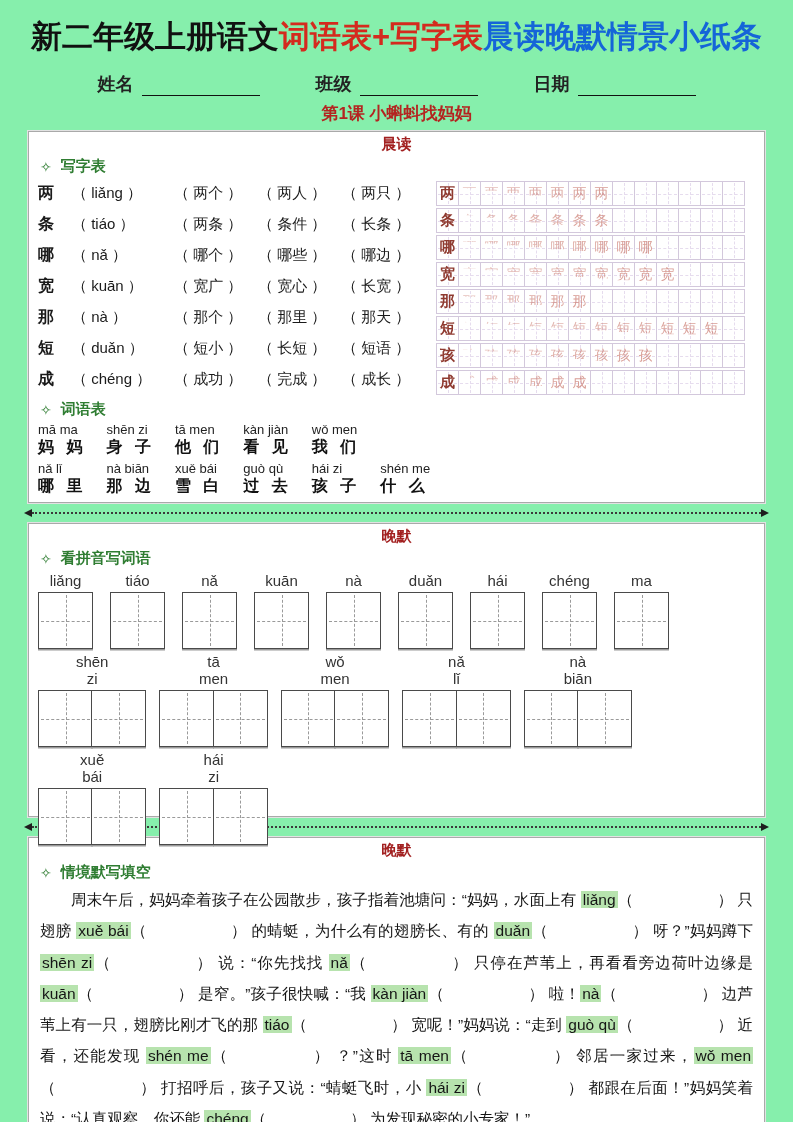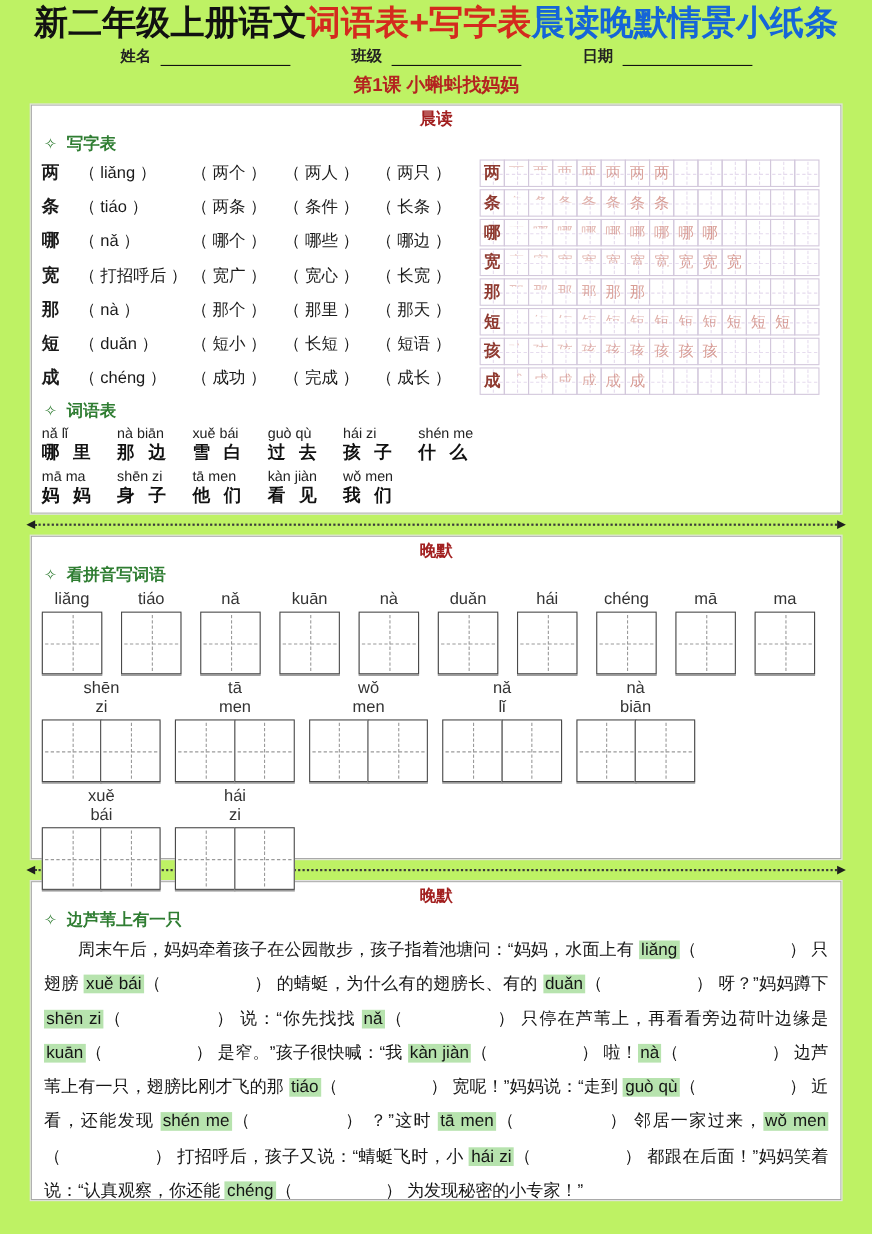--- a/index.html
+++ b/index.html
@@ -1,24 +1,24 @@
 <!DOCTYPE html>
 <html><head>
 <meta charset="utf-8">
 <style>
   * { margin:0; padding:0; box-sizing:border-box; }
   body { background:#fff; font-family:"Liberation Sans","DejaVu Sans",sans-serif; }
-  .page { width:793px; height:1122px; background:#bef264; overflow:hidden; padding-top:0; position:relative; }
+  .page { width:793px; height:1122px; background:#86efac; overflow:hidden; padding-top:16px; position:relative; }
 
   
   .title { text-align:center; font-size:31px; font-weight:700; letter-spacing:0; white-space:nowrap; }
   .t-black { color:#111; }
   .t-red { color:#d42a1e; }
   .t-blue { color:#1565d8; }
-  .fields { display:flex; justify-content:center; gap:56px; font-size:14px; font-weight:600; color:#222; }
+  .fields { display:flex; justify-content:center; gap:56px; margin-top:14px; font-size:18px; font-weight:600; color:#222; }
   .field { display:flex; align-items:flex-end; }
   .uline { display:inline-block; width:118px; height:15px; border-bottom:1.5px solid #111; margin-left:8px; }
   .lesson { text-align:center; color:#b42420; font-weight:700; font-size:17px; margin-top:6px; }
 
   
   .box { border:1px solid #a9a9a9; outline:1px solid #e2e2e2; margin:6px 28px 0; padding:2px 9px 5px; background:#fff; }
   .sec-head { text-align:center; color:#a22020; font-weight:700; font-size:15px; margin-top:1px; }
   .glabel { color:#2f7d32; font-weight:700; font-size:15px; display:flex; align-items:center; gap:9px; margin:3px 2px 2px; }
   .diamond { font-size:14px; }
 
@@ -120,21 +120,21 @@
           </div>
           <div class="wt-row">
             <span class="wt-char">哪</span>
             <span class="wt-py">（ nǎ ）</span>
             <span class="wt-word">（ 哪个 ）</span>
             <span class="wt-word">（ 哪些 ）</span>
             <span class="wt-word">（ 哪边 ）</span>
           </div>
           <div class="wt-row">
             <span class="wt-char">宽</span>
-            <span class="wt-py">（ 打招呼后 ）</span>
+            <span class="wt-py">（ kuān ）</span>
             <span class="wt-word">（ 宽广 ）</span>
             <span class="wt-word">（ 宽心 ）</span>
             <span class="wt-word">（ 长宽 ）</span>
           </div>
           <div class="wt-row">
             <span class="wt-char">那</span>
             <span class="wt-py">（ nà ）</span>
             <span class="wt-word">（ 那个 ）</span>
             <span class="wt-word">（ 那里 ）</span>
             <span class="wt-word">（ 那天 ）</span>
@@ -433,20 +433,42 @@
           </div>
         </div>
     </div>
     <div class="glabel">
       <span class="diamond">✧</span>
       <span>词语表</span>
     </div>
     <div class="word-rows" id="word-rows">
         <div class="word-row">
           <div class="word-entry">
+            <div class="we-py">mā ma</div>
+            <div class="we-hz">妈 妈</div>
+          </div>
+          <div class="word-entry">
+            <div class="we-py">shēn zi</div>
+            <div class="we-hz">身 子</div>
+          </div>
+          <div class="word-entry">
+            <div class="we-py">tā men</div>
+            <div class="we-hz">他 们</div>
+          </div>
+          <div class="word-entry">
+            <div class="we-py">kàn jiàn</div>
+            <div class="we-hz">看 见</div>
+          </div>
+          <div class="word-entry">
+            <div class="we-py">wǒ men</div>
+            <div class="we-hz">我 们</div>
+          </div>
+        </div>
+        <div class="word-row">
+          <div class="word-entry">
             <div class="we-py">nǎ lǐ</div>
             <div class="we-hz">哪 里</div>
           </div>
           <div class="word-entry">
             <div class="we-py">nà biān</div>
             <div class="we-hz">那 边</div>
           </div>
           <div class="word-entry">
             <div class="we-py">xuě bái</div>
             <div class="we-hz">雪 白</div>
@@ -455,42 +477,20 @@
             <div class="we-py">guò qù</div>
             <div class="we-hz">过 去</div>
           </div>
           <div class="word-entry">
             <div class="we-py">hái zi</div>
             <div class="we-hz">孩 子</div>
           </div>
           <div class="word-entry">
             <div class="we-py">shén me</div>
             <div class="we-hz">什 么</div>
-          </div>
-        </div>
-        <div class="word-row">
-          <div class="word-entry">
-            <div class="we-py">mā ma</div>
-            <div class="we-hz">妈 妈</div>
-          </div>
-          <div class="word-entry">
-            <div class="we-py">shēn zi</div>
-            <div class="we-hz">身 子</div>
-          </div>
-          <div class="word-entry">
-            <div class="we-py">tā men</div>
-            <div class="we-hz">他 们</div>
-          </div>
-          <div class="word-entry">
-            <div class="we-py">kàn jiàn</div>
-            <div class="we-hz">看 见</div>
-          </div>
-          <div class="word-entry">
-            <div class="we-py">wǒ men</div>
-            <div class="we-hz">我 们</div>
           </div>
         </div>
       </div>
   </section>
 
   <div class="sep">
     <span class="arrow-l"></span>
     <span class="sep-line"></span>
     <span class="arrow-r"></span>
   </div>
@@ -545,26 +545,20 @@
               <div class="acell"></div>
             </div>
           </div>
           <div class="p-item">
             <div class="p-label">chéng</div>
             <div class="abox">
               <div class="acell"></div>
             </div>
           </div>
           <div class="p-item">
-            <div class="p-label">mā</div>
-            <div class="abox">
-              <div class="acell"></div>
-            </div>
-          </div>
-          <div class="p-item">
             <div class="p-label">ma</div>
             <div class="abox">
               <div class="acell"></div>
             </div>
           </div>
         </div>
         <div class="p-row r2">
           <div class="p-item">
             <div class="p-label dbl">
               <span>shēn</span>
@@ -644,18 +638,18 @@
   <div class="sep">
     <span class="arrow-l"></span>
     <span class="sep-line"></span>
     <span class="arrow-r"></span>
   </div>
 
   <section class="box" style="height:290px;">
     <div class="sec-head">晚默</div>
     <div class="glabel">
       <span class="diamond">✧</span>
-      <span>边芦苇上有一只</span>
+      <span>情境默写填空</span>
     </div>
     <p class="story" id="story"><span class="s-text">周末午后，妈妈牵着孩子在公园散步，孩子指着池塘问：“妈妈，水面上有 </span><span class="s-hl">liǎng</span><span class="s-blank"><span class="s-paren">（</span><span class="s-gap"></span><span class="s-paren">）</span></span><span class="s-text"> 只翅膀 </span><span class="s-hl">xuě bái</span><span class="s-blank"><span class="s-paren">（</span><span class="s-gap"></span><span class="s-paren">）</span></span><span class="s-text"> 的蜻蜓，为什么有的翅膀长、有的 </span><span class="s-hl">duǎn</span><span class="s-blank"><span class="s-paren">（</span><span class="s-gap"></span><span class="s-paren">）</span></span><span class="s-text"> 呀？”妈妈蹲下 </span><span class="s-hl">shēn zi</span><span class="s-blank"><span class="s-paren">（</span><span class="s-gap"></span><span class="s-paren">）</span></span><span class="s-text"> 说：“你先找找 </span><span class="s-hl">nǎ</span><span class="s-blank"><span class="s-paren">（</span><span class="s-gap"></span><span class="s-paren">）</span></span><span class="s-text"> 只停在芦苇上，再看看旁边荷叶边缘是 </span><span class="s-hl">kuān</span><span class="s-blank"><span class="s-paren">（</span><span class="s-gap"></span><span class="s-paren">）</span></span><span class="s-text"> 是窄。”孩子很快喊：“我 </span><span class="s-hl">kàn jiàn</span><span class="s-blank"><span class="s-paren">（</span><span class="s-gap"></span><span class="s-paren">）</span></span><span class="s-text"> 啦！</span><span class="s-hl">nà</span><span class="s-blank"><span class="s-paren">（</span><span class="s-gap"></span><span class="s-paren">）</span></span><span class="s-text"> 边芦苇上有一只，翅膀比刚才飞的那 </span><span class="s-hl">tiáo</span><span class="s-blank"><span class="s-paren">（</span><span class="s-gap"></span><span class="s-paren">）</span></span><span class="s-text"> 宽呢！”妈妈说：“走到 </span><span class="s-hl">guò qù</span><span class="s-blank"><span class="s-paren">（</span><span class="s-gap"></span><span class="s-paren">）</span></span><span class="s-text"> 近看，还能发现 </span><span class="s-hl">shén me</span><span class="s-blank"><span class="s-paren">（</span><span class="s-gap"></span><span class="s-paren">）</span></span><span class="s-text"> ？”这时 </span><span class="s-hl">tā men</span><span class="s-blank"><span class="s-paren">（</span><span class="s-gap"></span><span class="s-paren">）</span></span><span class="s-text"> 邻居一家过来，</span><span class="s-hl">wǒ men</span><span class="s-blank"><span class="s-paren">（</span><span class="s-gap"></span><span class="s-paren">）</span></span><span class="s-text"> 打招呼后，孩子又说：“蜻蜓飞时，小 </span><span class="s-hl">hái zi</span><span class="s-blank"><span class="s-paren">（</span><span class="s-gap"></span><span class="s-paren">）</span></span><span class="s-text"> 都跟在后面！”妈妈笑着说：“认真观察，你还能 </span><span class="s-hl">chéng</span><span class="s-blank"><span class="s-paren">（</span><span class="s-gap"></span><span class="s-paren">）</span></span><span class="s-text"> 为发现秘密的小专家！”</span></p>
   </section>
 
 </div>
 
 </body></html>

